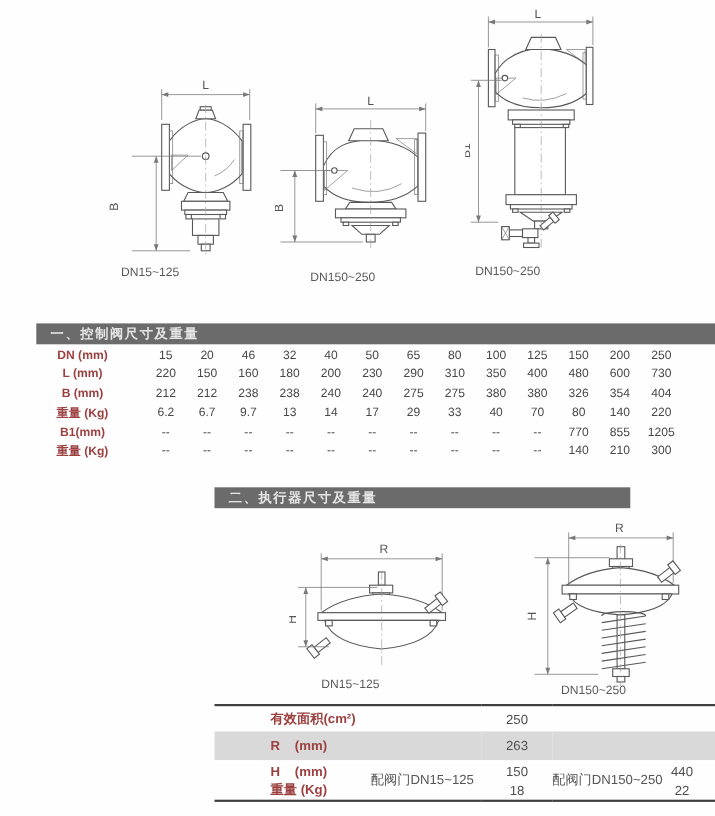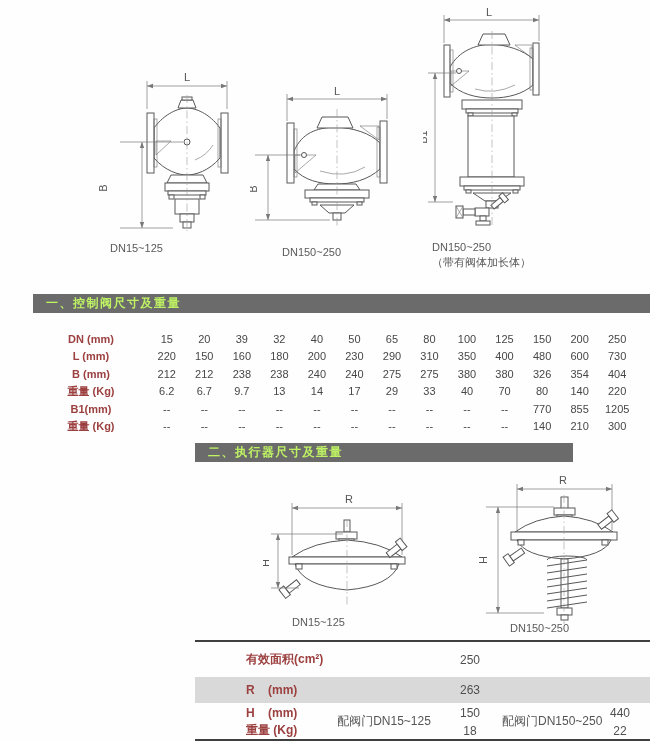--- a/index.html
+++ b/index.html
@@ -3,39 +3,39 @@
 <meta charset="utf-8">
 <style>
   html,body { margin:0; padding:0; background:#ffffff; }
   .page {
     position:relative; width:650px; height:742px; margin:0 auto;
     background:#fefefe; overflow:hidden;
     font-family:"Liberation Sans", sans-serif;
   }
   
   .sec-header {
-    position:absolute; background:#6b6b6b; color:#bef264;
+    position:absolute; background:#6b6b6b; color:#e5e5e5;
     font-size:12px; font-weight:bold; line-height:19px; height:19px;
     padding-left:13px; letter-spacing:1.5px; box-sizing:border-box;
   }
   
   .dwg { position:absolute; }
   svg text { font-family:"Liberation Sans", sans-serif; font-size:11px; fill:#555; }
   .ol  { fill:#ffffff; stroke:#585858; stroke-width:1; }
   .ln  { fill:none; stroke:#585858; stroke-width:1; }
   .tn  { fill:none; stroke:#6f6f6f; stroke-width:0.6; }
   .dim { fill:none; stroke:#787878; stroke-width:0.7; }
   .ah  { fill:#787878; stroke:none; }
   .cl  { fill:none; stroke:#9a9a9a; stroke-width:0.6; stroke-dasharray:8 3 1.5 3; }
   
   .cap { position:absolute; font-size:11px; color:#5a5a5a; line-height:15px; }
   
   #valve-table {
-    position:absolute; left:34px; top:314px; width:602px;
-    border-collapse:collapse; table-layout:fixed;margin-top:16px;
+    position:absolute; left:18px; top:314px; width:602px;
+    border-collapse:collapse; table-layout:fixed;
   }
   #valve-table td {
     font-size:11px; text-align:center; height:17.5px; padding:0;
     color:#474747; white-space:pre; overflow:hidden;
   }
   #valve-table td.rlabel { color:#9c4040; font-weight:bold; }
   #valve-table col.lblcol { width:114px; }
   
   #actuator-table {
     position:absolute; left:195px; top:640px; width:455px;
@@ -174,35 +174,34 @@
     <line class="dim" x1="12" y1="70" x2="12" y2="199"></line>
     <polygon class="ah" points="12,70 9.8,76 14.2,76"></polygon>
     <polygon class="ah" points="12,199 9.8,193 14.2,193"></polygon>
     <text x="4" y="134" transform="rotate(-90 4,134)" text-anchor="middle" font-size="10">B1</text>
   </svg>
 
   <div class="cap" style="left:110px; top:241px; width:100px;">DN15~125</div>
   <div class="cap" style="left:282px; top:245px; width:100px;">DN150~250</div>
   <div class="cap" style="left:432px; top:240px; width:140px;">
     <div>DN150~250</div>
-    <div>（带有阀体加长体）</div>
   </div>
 
   <div class="sec-header" style="left:33px; top:294px; width:617px;">一、控制阀尺寸及重量</div>
 
   <table id="valve-table">
     <colgroup>
         <col class="lblcol">
       </colgroup>
     <tbody id="valve-tbody">
         <tr>
           <td class="rlabel">DN (mm)</td>
           <td>15</td>
           <td>20</td>
-          <td>39</td>
+          <td>46</td>
           <td>32</td>
           <td>40</td>
           <td>50</td>
           <td>65</td>
           <td>80</td>
           <td>100</td>
           <td>125</td>
           <td>150</td>
           <td>200</td>
           <td>250</td>
@@ -375,21 +374,21 @@
 
   <table id="actuator-table">
     <colgroup>
       <col style="width:135px">
         <col style="width:108px">
         <col style="width:64px">
       <col style="width:88px">
         <col style="width:60px">
     </colgroup>
     <tbody>
-      <tr style="height:36px;">
+      <tr style="height:24px;">
         <td class="alabel">有效面积(cm²)</td>
         <td></td>
         <td>250</td>
         <td colspan="2"></td>
       </tr>
       <tr class="stripe" style="height:26px;">
         <td class="alabel">R    (mm)</td>
         <td></td>
         <td>263</td>
         <td colspan="2"></td>

